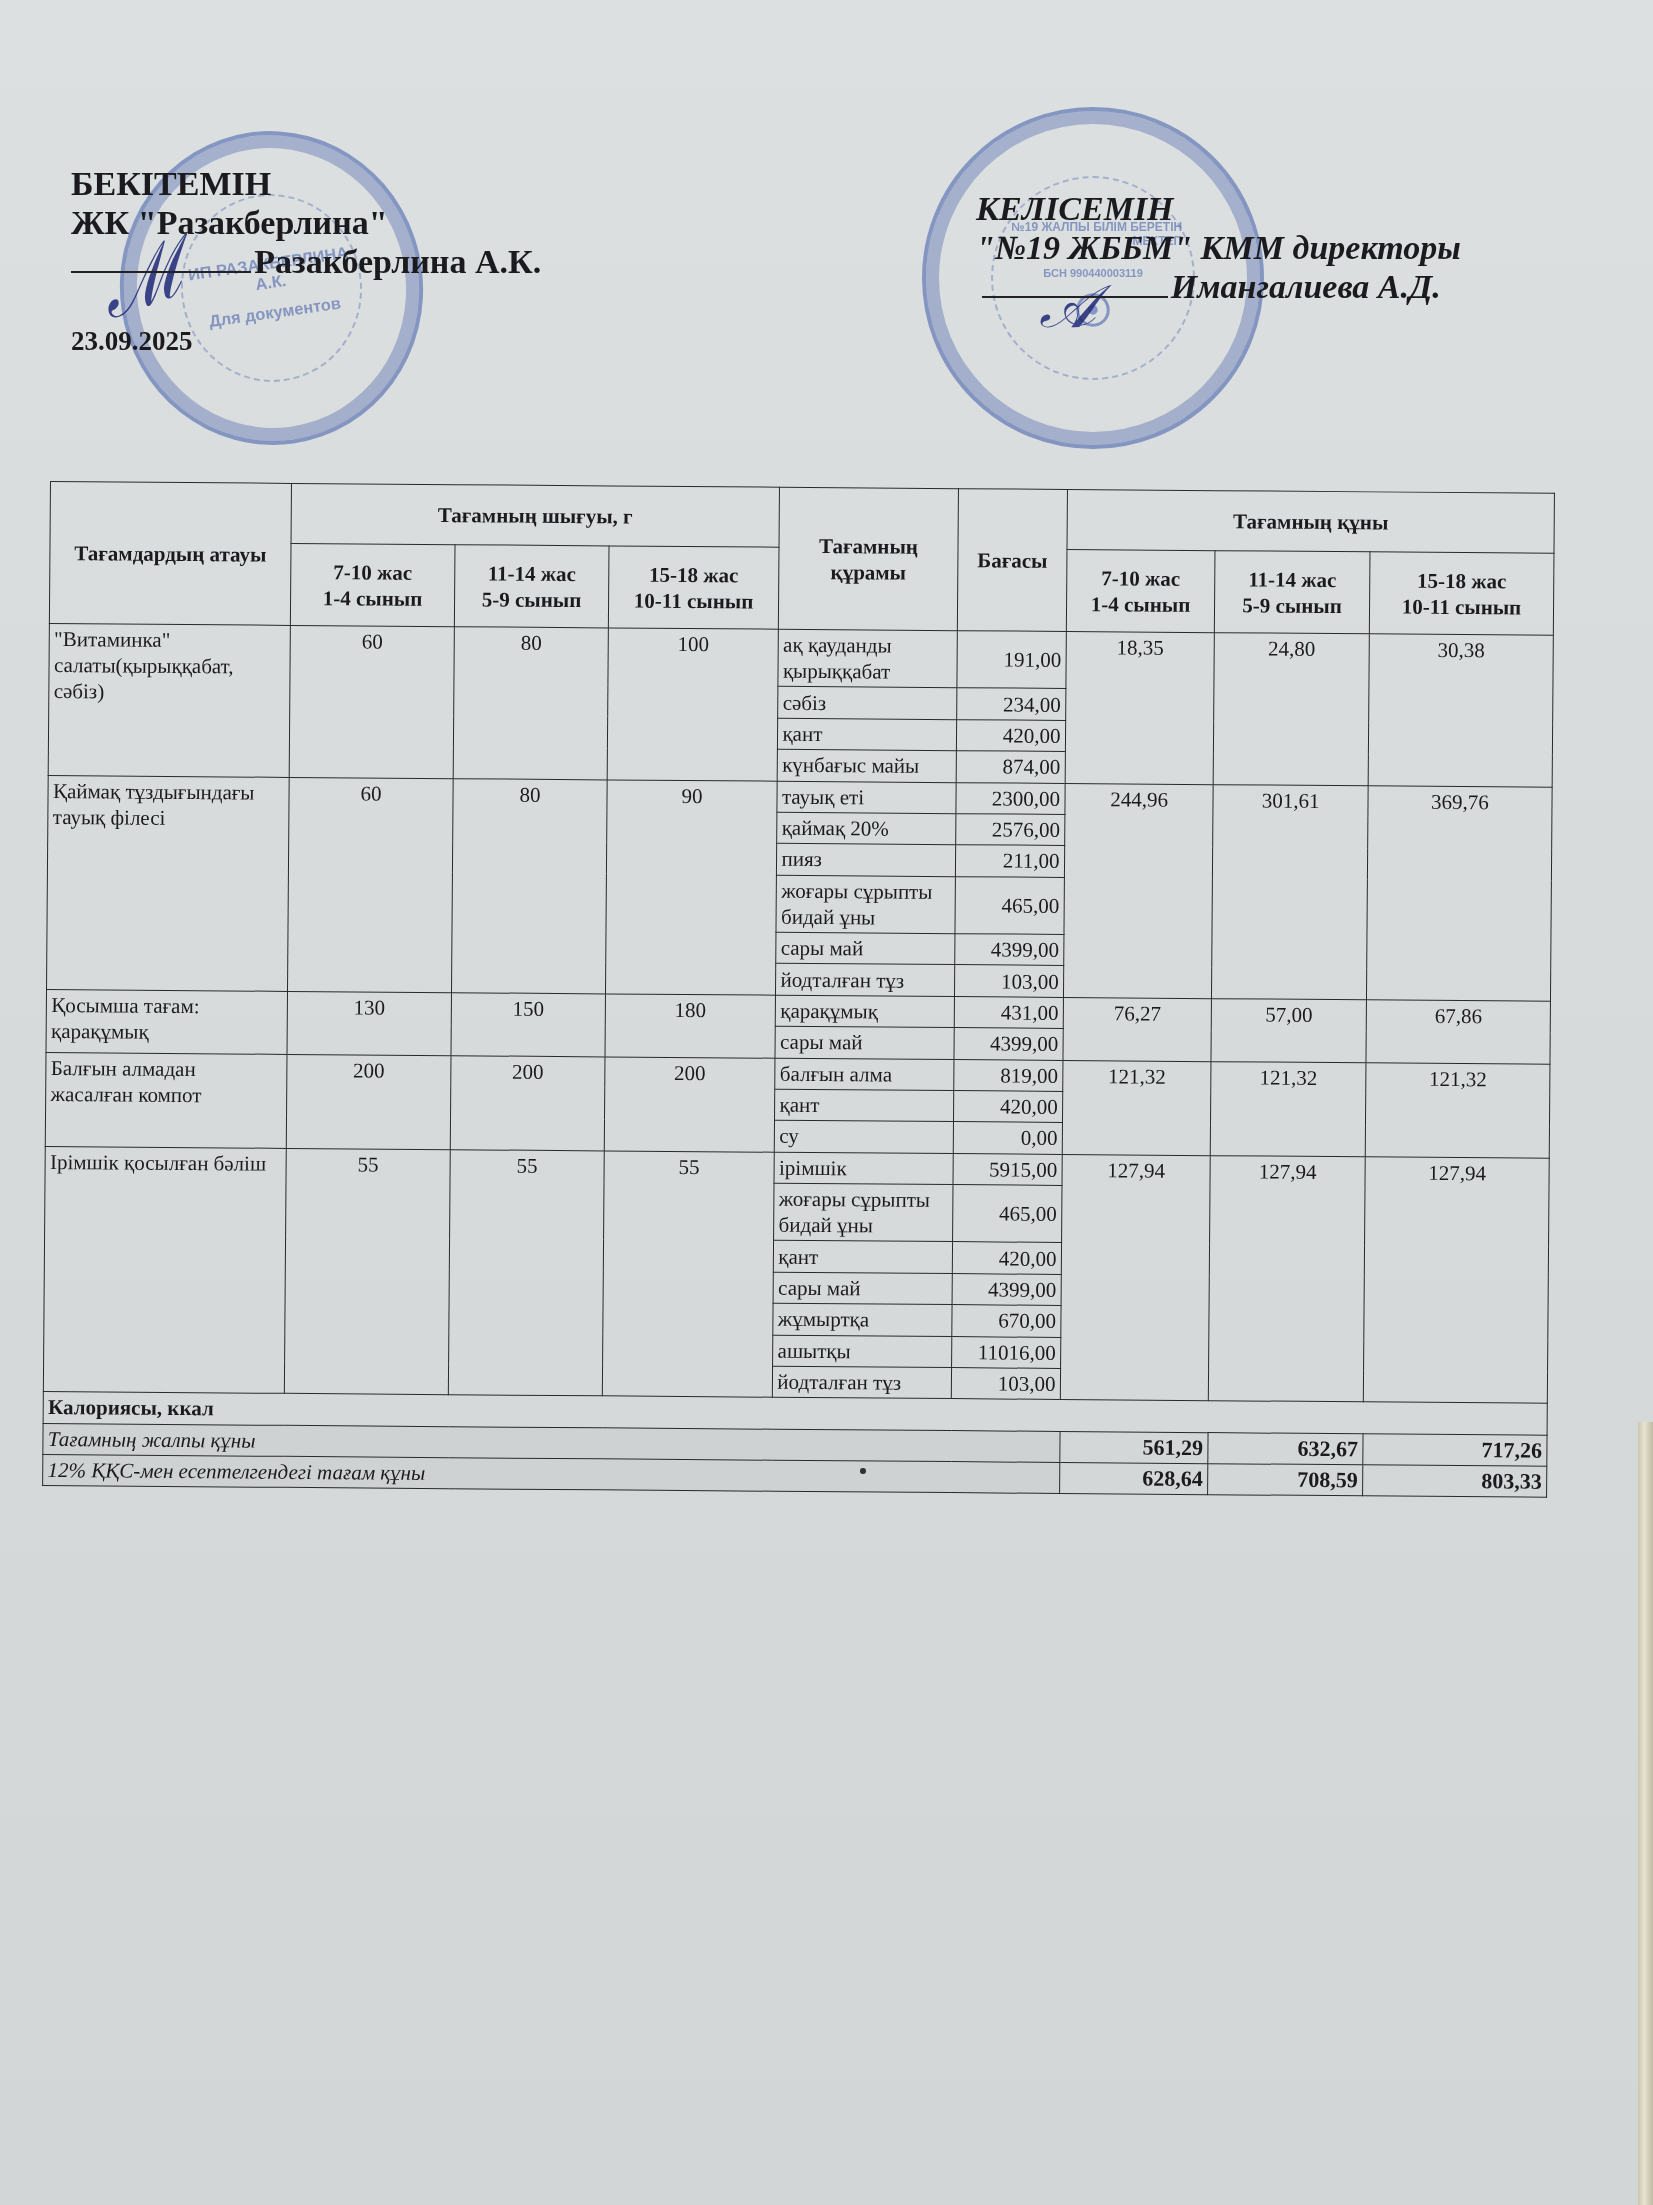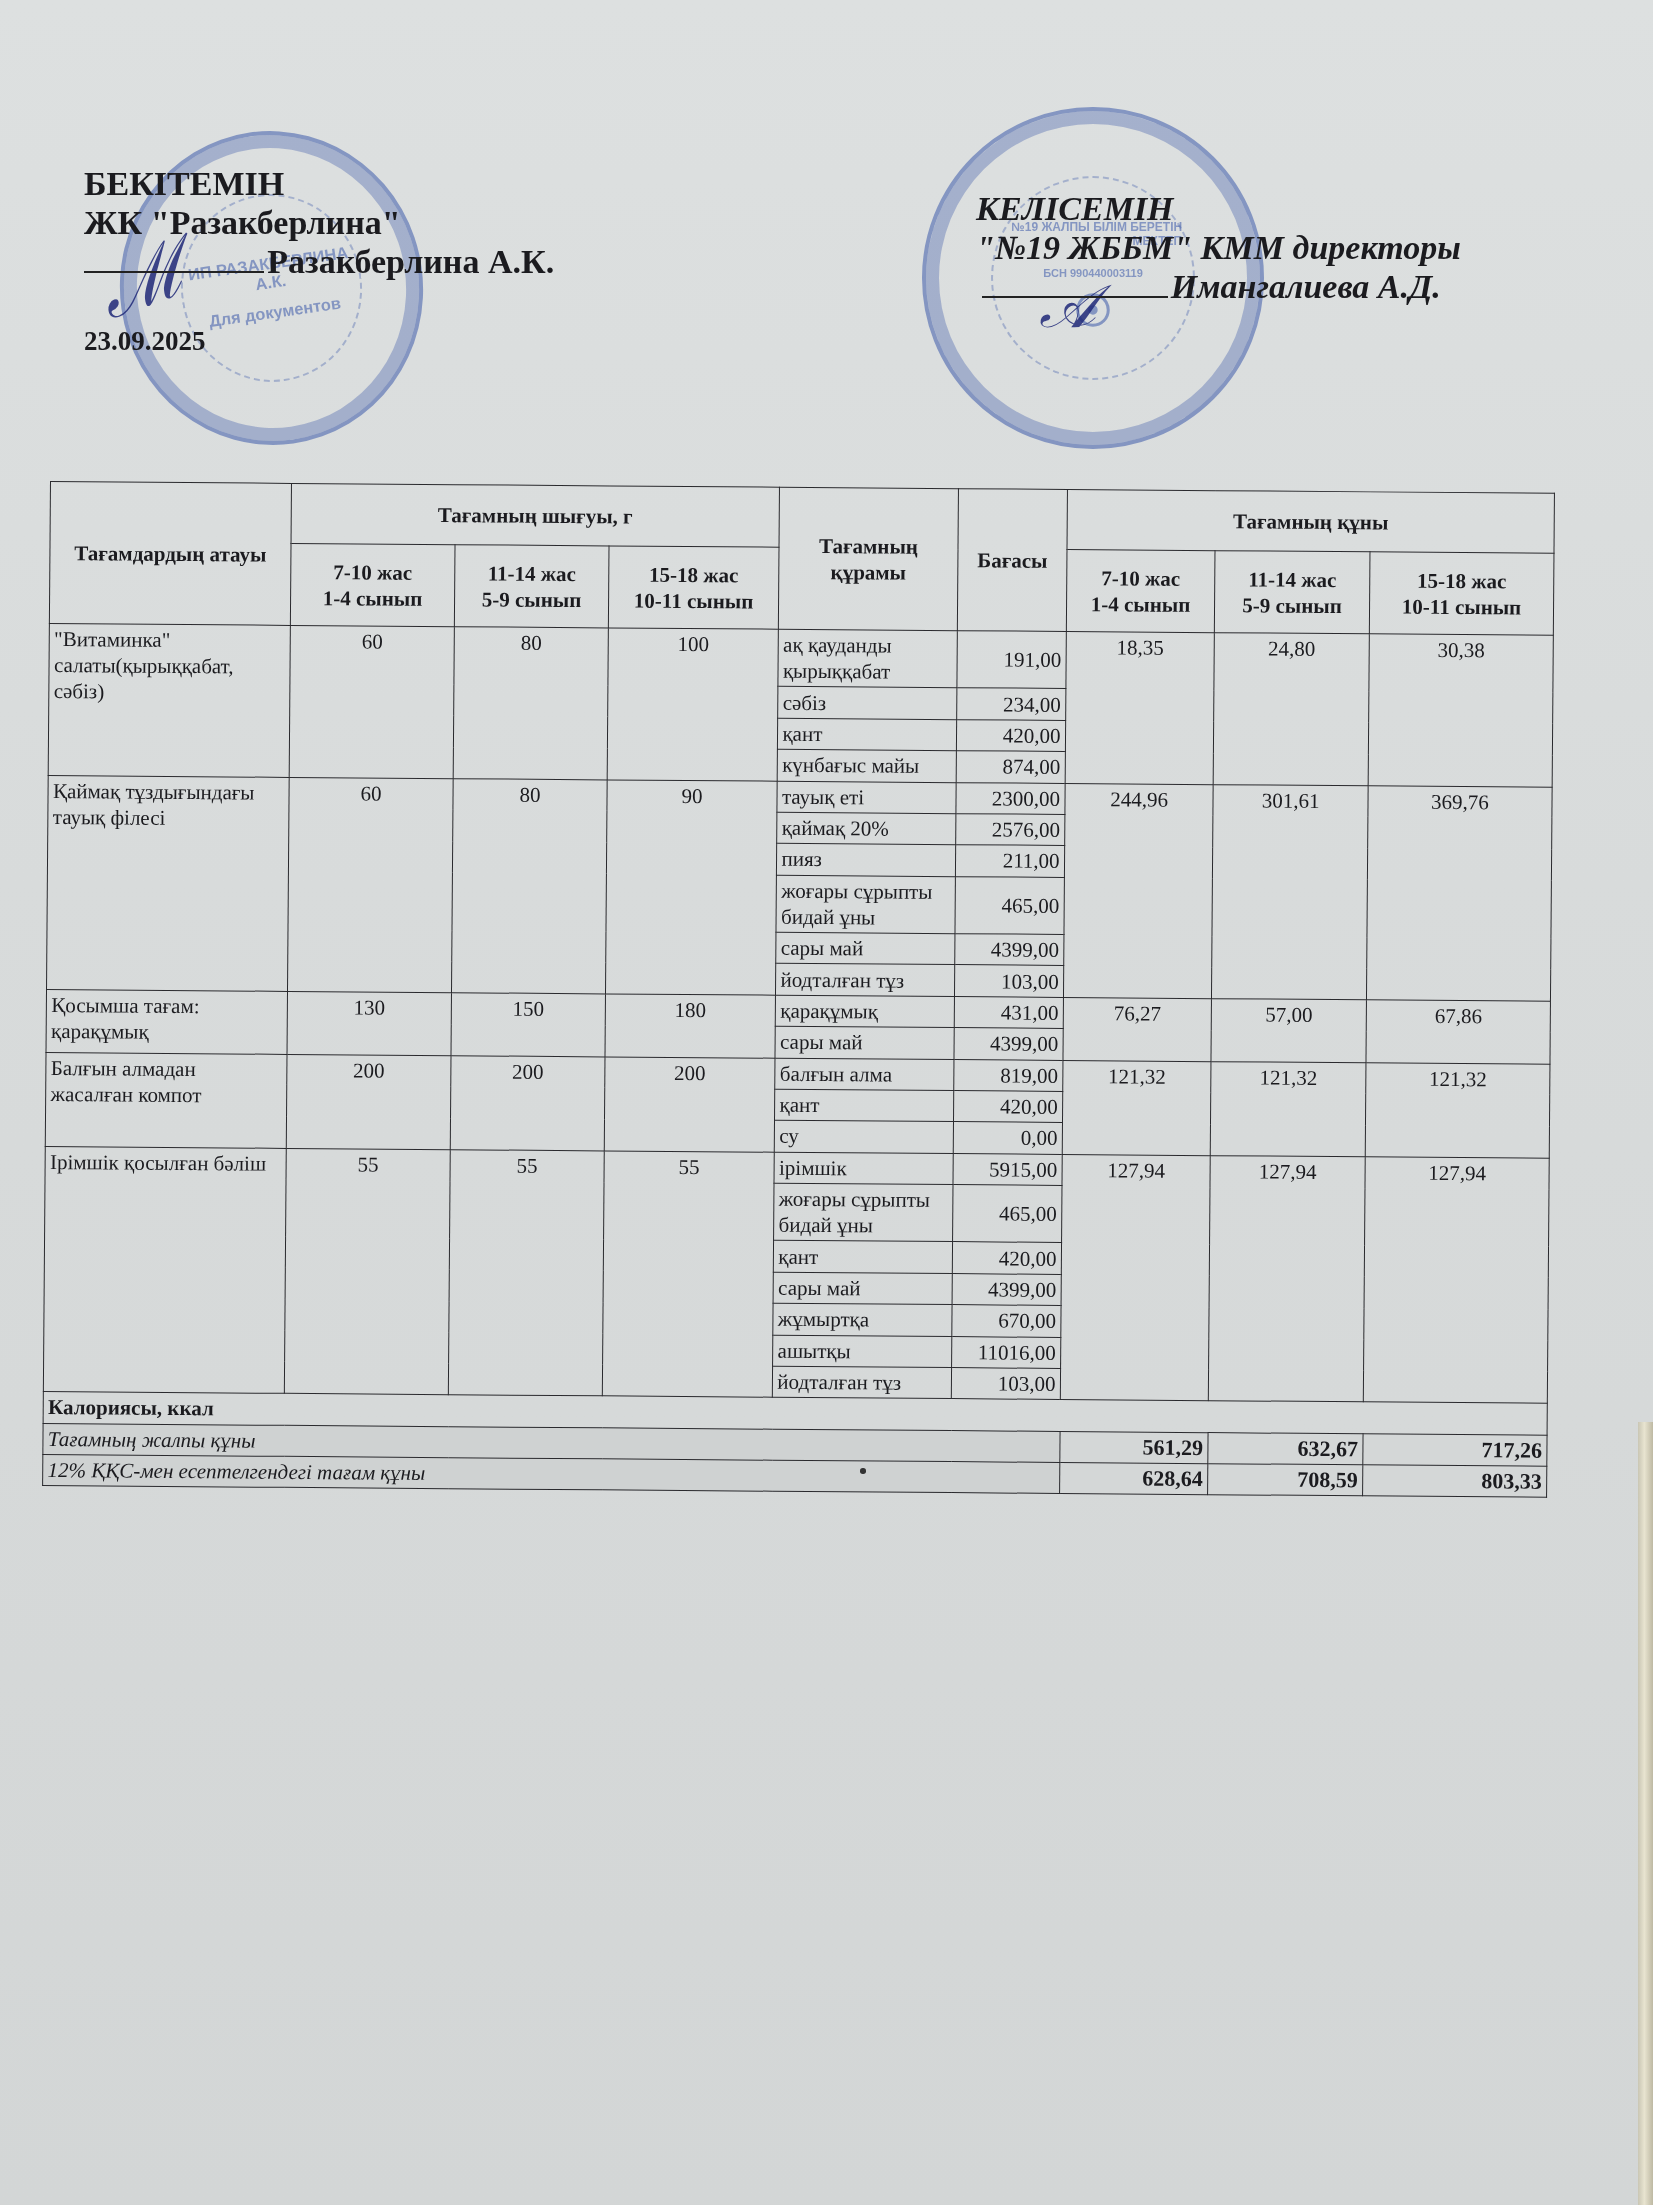--- a/index.html
+++ b/index.html
@@ -6,21 +6,21 @@
   body {
     width: 1654px; height: 2205px; position: relative; overflow: hidden;
     background: linear-gradient(180deg, #dde0e0 0%, #d8dbdb 40%, #d3d6d6 100%);
     font-family: "Liberation Serif", "DejaVu Serif", serif;
     color: #1b1b1f;
   }
   .edge-strip {
     position: absolute; right: 0; top: 1422px; width: 16.4px; height: 783px;
     background: linear-gradient(90deg, #c9c6b4, #e8e4d0 40%, #b9b49e);
   }
-  .header-left { position: absolute; left: 84px; top: 164px; }
+  .header-left { position: absolute; left: 71px; top: 164px; }
   .header-right { position: absolute; left: 976px; top: 189px; font-style: italic; }
   .h-big { font-size: 34px; font-weight: bold; line-height: 39px; white-space: nowrap; }
   .h-mid { font-size: 27px; font-weight: bold; line-height: 32px; white-space: nowrap; }
   .sign-line { display: inline-block; width: 180px; border-bottom: 2.2px solid #222; margin-right: 3.3px; vertical-align: baseline; }
   .stamp {
     position: absolute; border-radius: 50%;
     border: 4.4px solid rgba(60, 90, 170, 0.55);
     box-shadow: inset 0 0 0 9.8px rgba(255,255,255,0), inset 0 0 0 13px rgba(60,90,170,0.35);
     display: flex; align-items: center; justify-content: center;
     color: rgba(60, 90, 170, 0.55); font-family: "Liberation Sans", sans-serif;

